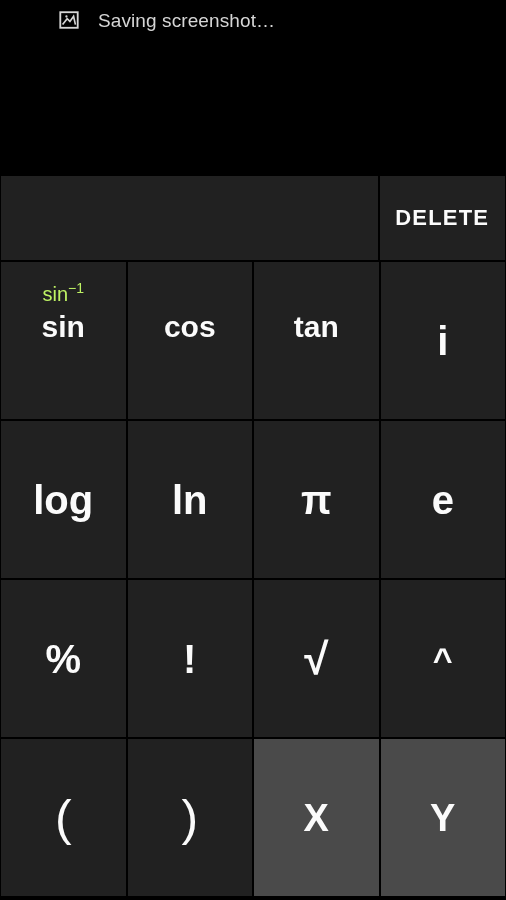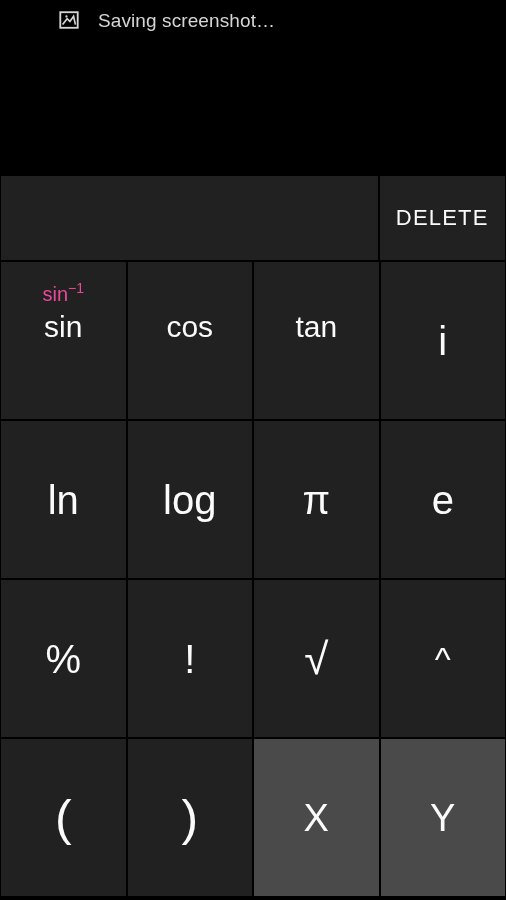--- a/index.html
+++ b/index.html
@@ -87,42 +87,42 @@
     user-select: none;
     overflow: hidden;
   }
   .key.col-span-3 { flex: 3 1 0; }
   .key.highlight  { background: #4a4a4a; }
   .key.blank      { }
 
   .key-main {
     font-size: 40px;
     line-height: 1;
-    font-weight: 400;
+    font-weight: 700;
     color: #fbfbfb;
     display: block;
   }
   .key-main.small   { font-size: 30px; }
   .key-main.delete  { font-size: 22px; letter-spacing: 1.2px; }
   .key-main.paren   { font-size: 50px; font-weight: 300; }
   .key-main.letter  { font-size: 38px; }
   .key-main.sqrt    { font-size: 44px; }
   .key-main.caret   { font-size: 34px; }
   .key-main.bang    { font-size: 40px; }
   .key-main.imag    { font-size: 40px; }
 
   
   .key.has-sec { flex-direction: column; justify-content: center; }
   .key.has-sec .key-sec {
     position: absolute;
     top: 22px;
     left: 0;
     right: 0;
     text-align: center;
-    color: #ec4899;
+    color: #bef264;
     font-size: 20px;
     line-height: 1;
     pointer-events: none;
   }
   .key.has-sec .key-sec sup {
     font-size: 0.7em;
     vertical-align: super;
     line-height: 0;
   }
   .key.has-sec .key-main {
@@ -166,24 +166,24 @@
       </div>
       <div class="key has-sec">
         <span class="key-main small">tan</span>
       </div>
       <div class="key">
         <span class="key-main imag">i</span>
       </div>
     </div>
     <div class="key-row r-normal">
       <div class="key">
+        <span class="key-main">log</span>
+      </div>
+      <div class="key">
         <span class="key-main">ln</span>
-      </div>
-      <div class="key">
-        <span class="key-main">log</span>
       </div>
       <div class="key">
         <span class="key-main">π</span>
       </div>
       <div class="key">
         <span class="key-main">e</span>
       </div>
     </div>
     <div class="key-row r-normal">
       <div class="key">

